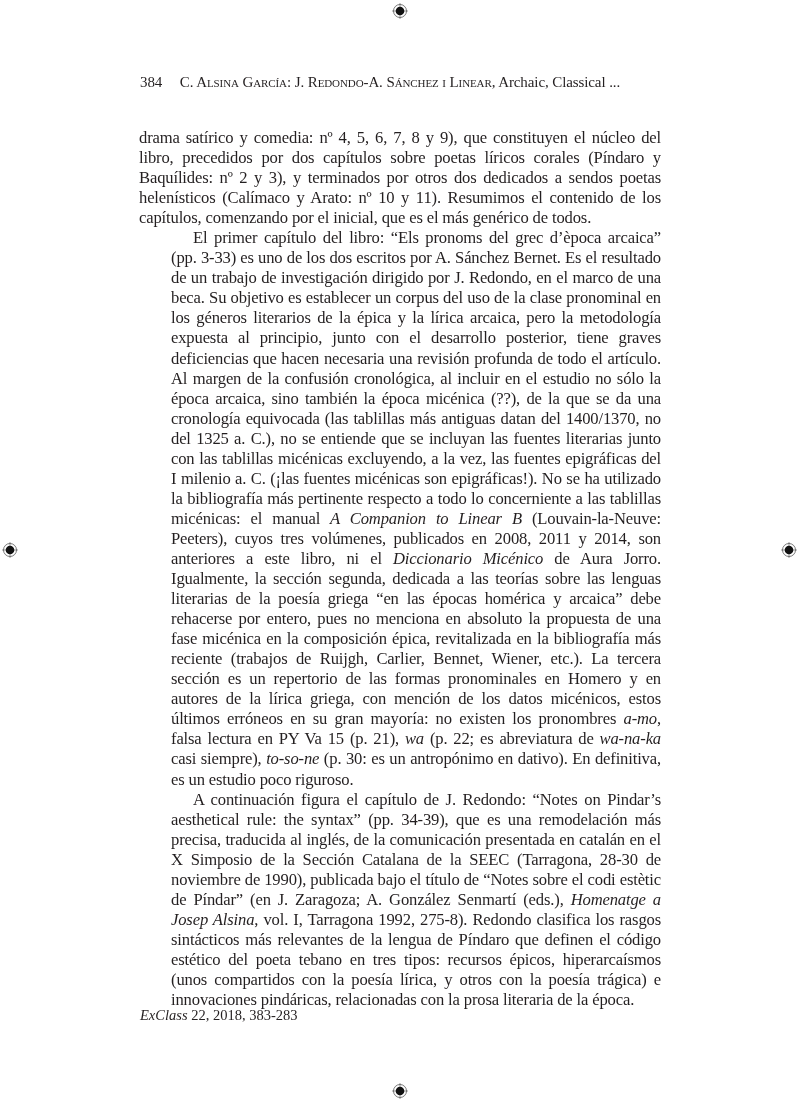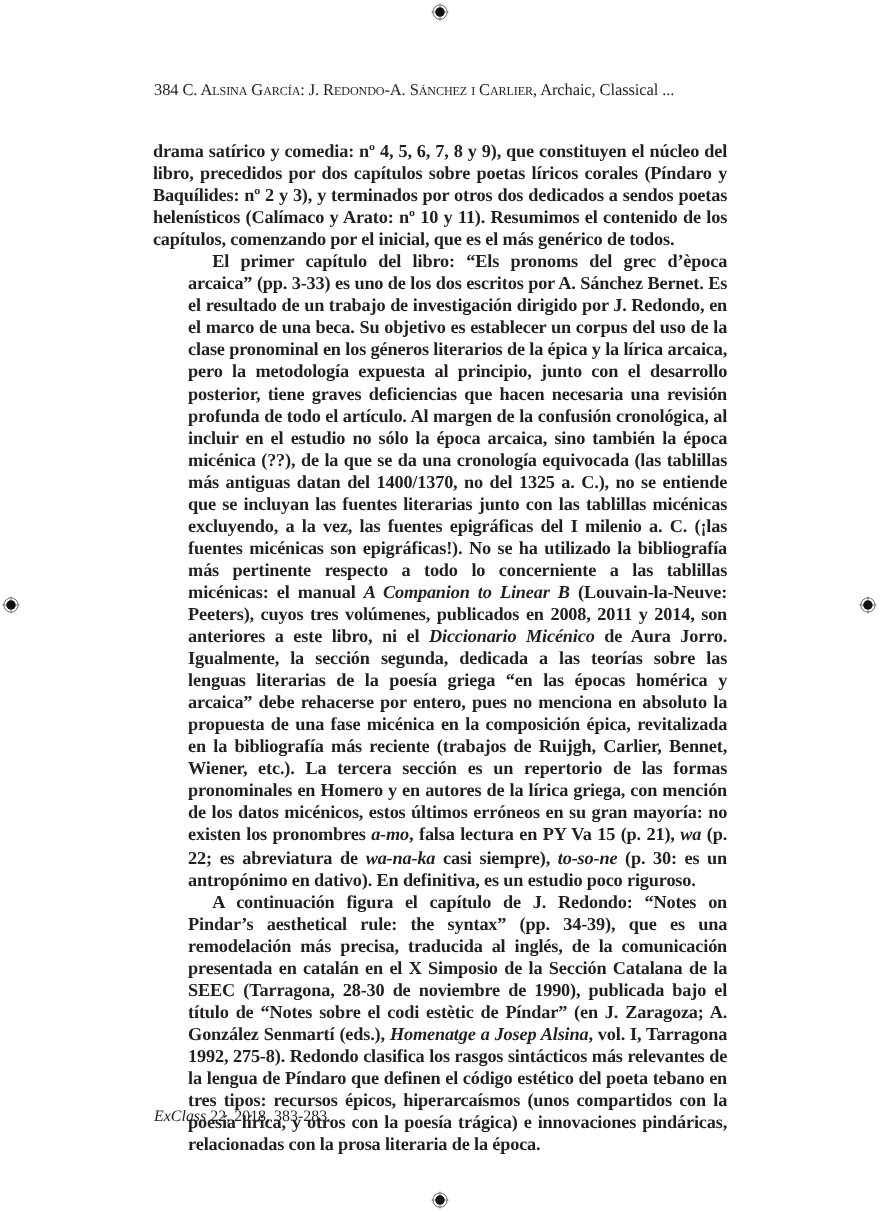--- a/index.html
+++ b/index.html
@@ -8,27 +8,27 @@
     font-family: "Liberation Serif", "DejaVu Serif", serif; color: #231f20;
   }
   .regmark {
     position: absolute; width: 16px; height: 16px;
   }
   .regmark svg { display: block; }
   .running-head {
     position: absolute; left: 140px; top: 74px; width: 540px;
     font-size: 15px; white-space: nowrap; letter-spacing: -0.1px;
   }
-  .running-head .pageno { margin-right: 0; }
+  .running-head .pageno { margin-right: 14px; }
   .running-head .sc { font-variant: small-caps; }
   .running-head .it { }
   .body-text {
     position: absolute; left: 139px; top: 128px; width: 522px;
     font-size: 16.6px; line-height: 20.05px; text-align: justify;
-    hyphens: none; letter-spacing: -0.15px; font-weight: bold;
+    hyphens: none; letter-spacing: -0.15px;
   }
   .body-text p { margin: 0; text-indent: 0; }
   .body-text p.indent { text-indent: 22px; margin-left: 32px; }
   .body-text em { font-style: italic; }
   .footer {
     position: absolute; left: 140px; top: 1007px; font-size: 14.5px;
   }
   .footer em { font-style: italic; }
 </style>
 </head>
@@ -63,21 +63,21 @@
       <circle cx="8" cy="8" r="6.5" fill="none" stroke="#555" stroke-width="0.8"></circle>
       <line x1="0" y1="8" x2="16" y2="8" stroke="#555" stroke-width="0.6"></line>
       <line x1="8" y1="0" x2="8" y2="16" stroke="#555" stroke-width="0.6"></line>
       <circle cx="8" cy="8" r="4.3" fill="#111"></circle>
     </svg>
 </div>
 
 <div class="running-head">
   <span class="pageno">384</span>
   <span class="sc">C. Alsina García:</span>
-  <span class="sc">J. Redondo-A. Sánchez i Carlier,</span>
+  <span class="sc">J. Redondo-A. Sánchez i Linear,</span>
   <span class="it">Archaic, Classical ...</span>
 </div>
 
 <div class="body-text" id="body-text">
     <p><span>drama satírico y comedia: nº 4, 5, 6, 7, 8 y 9), que constituyen el núcleo del libro, precedidos por dos capítulos sobre poetas líricos corales (Píndaro y Baquílides: nº 2 y 3), y terminados por otros dos dedicados a sendos poetas helenísticos (Calímaco y Arato: nº 10 y 11). Resumimos el contenido de los capítulos, comenzando por el inicial, que es el más genérico de todos.</span></p>
     <p class="indent"><span>El primer capítulo del libro: “Els pronoms del grec d’època arcaica” (pp. 3-33) es uno de los dos escritos por A. Sánchez Bernet. Es el resultado de un trabajo de investigación dirigido por J. Redondo, en el marco de una beca. Su objetivo es establecer un corpus del uso de la clase pronominal en los géneros literarios de la épica y la lírica arcaica, pero la metodología expuesta al principio, junto con el desarrollo posterior, tiene graves deficiencias que hacen necesaria una revisión profunda de todo el artículo. Al margen de la confusión cronológica, al incluir en el estudio no sólo la época arcaica, sino también la época micénica (??), de la que se da una cronología equivocada (las tablillas más antiguas datan del 1400/1370, no del 1325 a. C.), no se entiende que se incluyan las fuentes literarias junto con las tablillas micénicas excluyendo, a la vez, las fuentes epigráficas del I milenio a. C. (¡las fuentes micénicas son epigráficas!). No se ha utilizado la bibliografía más pertinente respecto a todo lo concerniente a las tablillas micénicas: el manual </span><em>A Companion to Linear B</em><span> (Louvain-la-Neuve: Peeters), cuyos tres volúmenes, publicados en 2008, 2011 y 2014, son anteriores a este libro, ni el </span><em>Diccionario Micénico</em><span> de Aura Jorro. Igualmente, la sección segunda, dedicada a las teorías sobre las lenguas literarias de la poesía griega “en las épocas homérica y arcaica” debe rehacerse por entero, pues no menciona en absoluto la propuesta de una fase micénica en la composición épica, revitalizada en la bibliografía más reciente (trabajos de Ruijgh, Carlier, Bennet, Wiener, etc.). La tercera sección es un repertorio de las formas pronominales en Homero y en autores de la lírica griega, con mención de los datos micénicos, estos últimos erróneos en su gran mayoría: no existen los pronombres </span><em>a-mo</em><span>, falsa lectura en PY Va 15 (p. 21), </span><em>wa</em><span> (p. 22; es abreviatura de </span><em>wa-na-ka</em><span> casi siempre), </span><em>to-so-ne</em><span> (p. 30: es un antropónimo en dativo). En definitiva, es un estudio poco riguroso.</span></p>
     <p class="indent"><span>A continuación figura el capítulo de J. Redondo: “Notes on Pindar’s aesthetical rule: the syntax” (pp. 34-39), que es una remodelación más precisa, traducida al inglés, de la comunicación presentada en catalán en el X Simposio de la Sección Catalana de la SEEC (Tarragona, 28-30 de noviembre de 1990), publicada bajo el título de “Notes sobre el codi estètic de Píndar” (en J. Zaragoza; A. González Senmartí (eds.), </span><em>Homenatge a Josep Alsina</em><span>, vol. I, Tarragona 1992, 275-8). Redondo clasifica los rasgos sintácticos más relevantes de la lengua de Píndaro que definen el código estético del poeta tebano en tres tipos: recursos épicos, hiperarcaísmos (unos compartidos con la poesía lírica, y otros con la poesía trágica) e innovaciones pindáricas, relacionadas con la prosa literaria de la época.</span></p>
   </div>
 
 <div class="footer">

